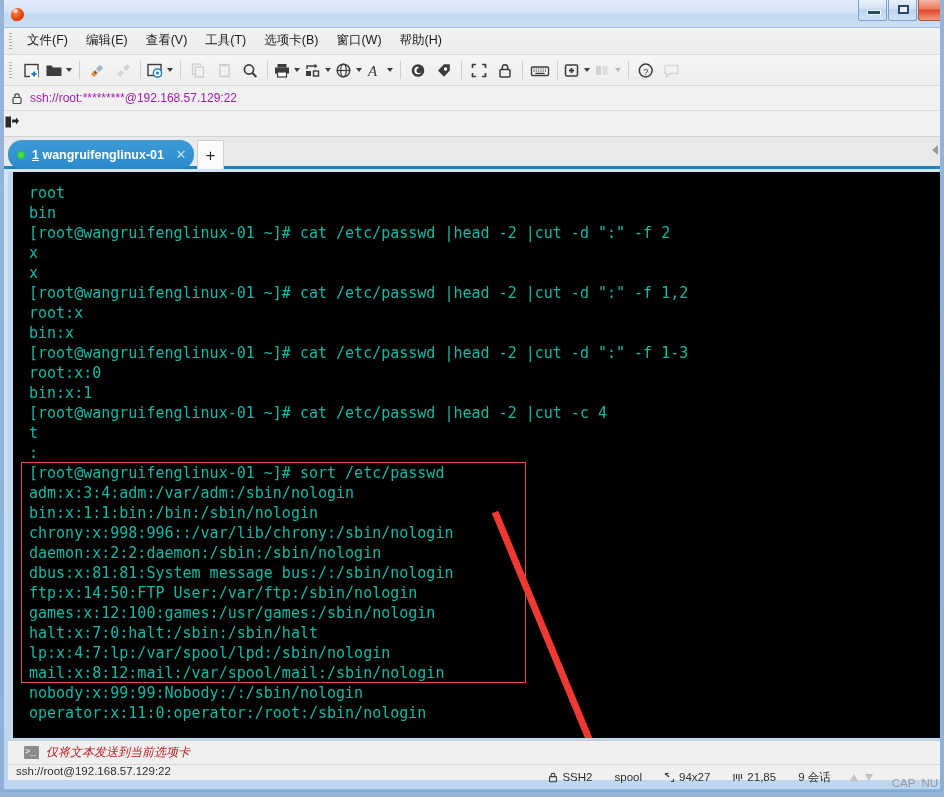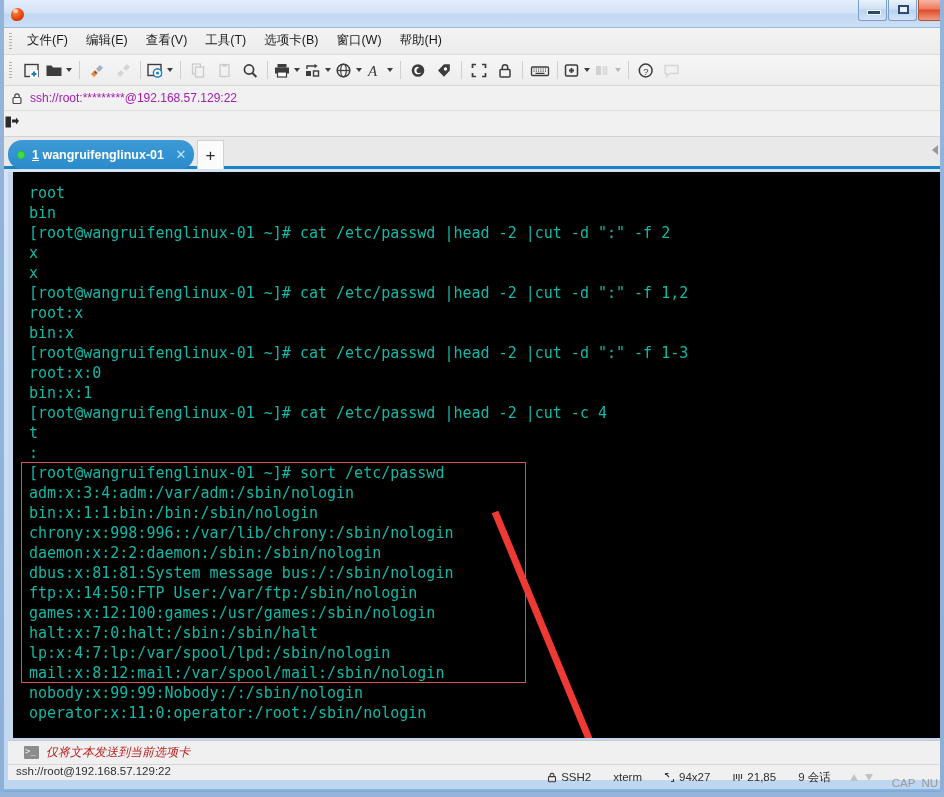--- a/index.html
+++ b/index.html
@@ -717,21 +717,21 @@
   <div id="statusbar">
     <span id="status-left">ssh://root@192.168.57.129:22</span>
     <div id="status-right">
       <span class="st-cell">
         <svg width="10" height="11" viewBox="0 0 10 11">
           <rect x="1.5" y="4.6" width="7" height="5.2" rx="0.8" fill="none" stroke="#3a3a3a" stroke-width="1.1"></rect>
           <path d="M3.1 4.6V3.3a1.9 1.9 0 0 1 3.8 0v1.3" fill="none" stroke="#3a3a3a" stroke-width="1.1"></path>
         </svg>
         <span>SSH2</span>
       </span>
-      <span class="st-cell">xterm</span>
+      <span class="st-cell">spool</span>
       <span class="st-cell">
         <svg width="11" height="11" viewBox="0 0 11 11">
           <path d="M1.5 3V1.5h3M1.5 1.5l3.5 3.5" stroke="#3a3a3a" stroke-width="1.1" fill="none"></path>
           <path d="M7 9.5h2.5V7" stroke="#3a3a3a" stroke-width="1.1" fill="none"></path>
         </svg>
         <span>94x27</span>
       </span>
       <span class="st-cell">
         <svg width="11" height="11" viewBox="0 0 11 11">
           <path d="M2 2v7M4.5 2v5M7 2v7M9.5 2v5" stroke="#3a3a3a" stroke-width="1.1"></path>

